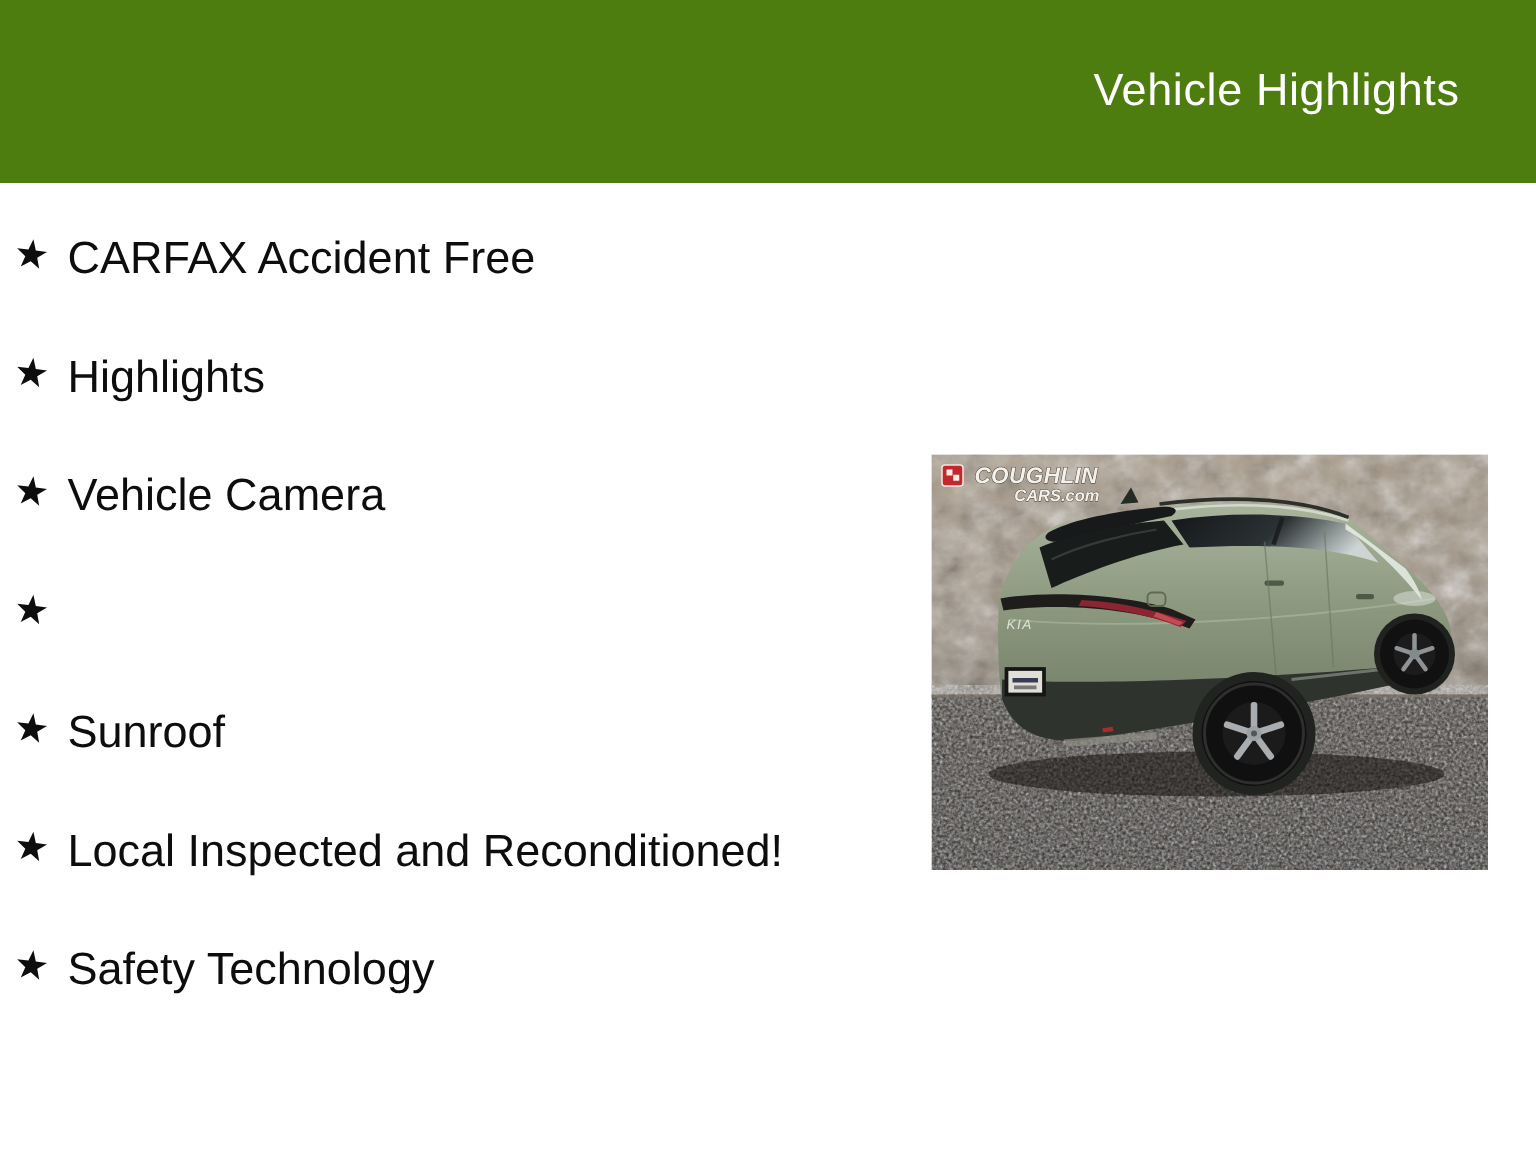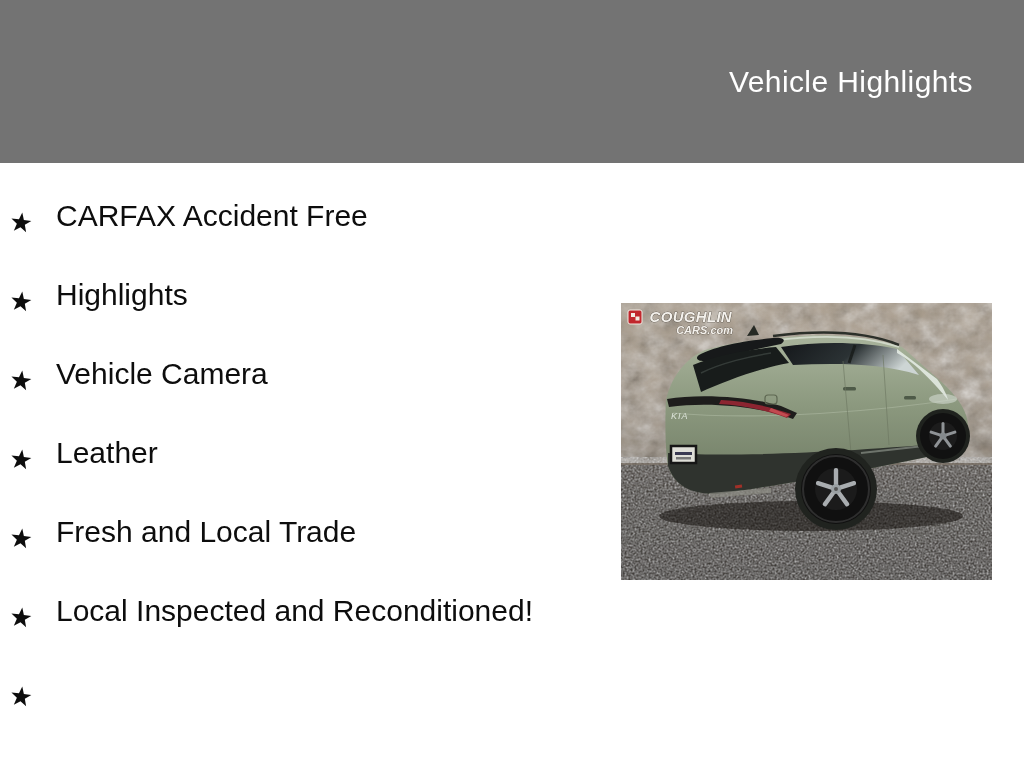--- a/index.html
+++ b/index.html
@@ -6,40 +6,40 @@
   html, body { margin: 0; padding: 0; }
   body {
     width: 1024px; height: 768px;
     background: #ffffff;
     font-family: "Liberation Sans", "DejaVu Sans", sans-serif;
     position: relative;
     overflow: hidden;
   }
   .header {
     position: absolute; top: 0; left: 0;
-    width: 1024px; height: 163px;
-    background: #737373;
+    width: 1024px; height: 122px;
+    background: #4d7c0f;
     display: flex; align-items: center; justify-content: flex-end;
     padding-right: 51px;
   }
   .header h1 {
     margin: 0;
     color: #ffffff;
     font-size: 30px;
     font-weight: 400;
     letter-spacing: 0.4px;
   }
   .highlights {
     position: absolute; top: 155px; left: 10px;
     margin: 0; padding: 0; list-style: none;
   }
   .highlights li {
     height: 79px;
-    display: flex; align-items: flex-end;
-    gap: 24px;
+    display: flex; align-items: flex-start;
+    gap: 13px;
   }
   .star {
     width: 22px; height: 22px;
     margin-top: 4px;
     flex: none;
   }
   .hl-label {
     font-size: 30px;
     line-height: 36px;
     color: #0d0d0d;
@@ -78,42 +78,42 @@
     <svg class="star" viewBox="0 0 24 24" aria-hidden="true">
       <polygon fill="#0d0d0d" transform="rotate(7 12 12)" points="12,0.5 14.70,8.28 22.94,8.45 16.37,13.42 18.76,21.30 12,16.6 5.24,21.30 7.63,13.42 1.06,8.45 9.30,8.28"></polygon>
     </svg>
     <span class="hl-label">Vehicle Camera</span>
   </li>
 
   <li>
     <svg class="star" viewBox="0 0 24 24" aria-hidden="true">
       <polygon fill="#0d0d0d" transform="rotate(7 12 12)" points="12,0.5 14.70,8.28 22.94,8.45 16.37,13.42 18.76,21.30 12,16.6 5.24,21.30 7.63,13.42 1.06,8.45 9.30,8.28"></polygon>
     </svg>
-    <span class="hl-label">Leather</span>
-  </li>
-
-
-  <li>
-    <svg class="star" viewBox="0 0 24 24" aria-hidden="true">
-      <polygon fill="#0d0d0d" transform="rotate(7 12 12)" points="12,0.5 14.70,8.28 22.94,8.45 16.37,13.42 18.76,21.30 12,16.6 5.24,21.30 7.63,13.42 1.06,8.45 9.30,8.28"></polygon>
-    </svg>
-    <span class="hl-label">Fresh and Local Trade</span>
-  </li>
+  </li>
+
+  <li>
+    <svg class="star" viewBox="0 0 24 24" aria-hidden="true">
+      <polygon fill="#0d0d0d" transform="rotate(7 12 12)" points="12,0.5 14.70,8.28 22.94,8.45 16.37,13.42 18.76,21.30 12,16.6 5.24,21.30 7.63,13.42 1.06,8.45 9.30,8.28"></polygon>
+    </svg>
+    <span class="hl-label">Sunroof</span>
+  </li>
+
 
   <li>
     <svg class="star" viewBox="0 0 24 24" aria-hidden="true">
       <polygon fill="#0d0d0d" transform="rotate(7 12 12)" points="12,0.5 14.70,8.28 22.94,8.45 16.37,13.42 18.76,21.30 12,16.6 5.24,21.30 7.63,13.42 1.06,8.45 9.30,8.28"></polygon>
     </svg>
     <span class="hl-label">Local Inspected and Reconditioned!</span>
   </li>
 
   <li>
     <svg class="star" viewBox="0 0 24 24" aria-hidden="true">
       <polygon fill="#0d0d0d" transform="rotate(7 12 12)" points="12,0.5 14.70,8.28 22.94,8.45 16.37,13.42 18.76,21.30 12,16.6 5.24,21.30 7.63,13.42 1.06,8.45 9.30,8.28"></polygon>
     </svg>
+    <span class="hl-label">Safety Technology</span>
   </li>
 </ul>
 
 <figure class="photo">
   <svg viewBox="0 0 371 277" width="371" height="277">
     <defs>
       <filter id="texWall" x="-5%" y="-5%" width="110%" height="110%">
         <feTurbulence type="fractalNoise" baseFrequency="0.05 0.06" numOctaves="4" seed="11" result="n"></feTurbulence>
         <feColorMatrix in="n" type="saturate" values="0" result="g"></feColorMatrix>
         <feBlend in="SourceGraphic" in2="g" mode="soft-light"></feBlend>

